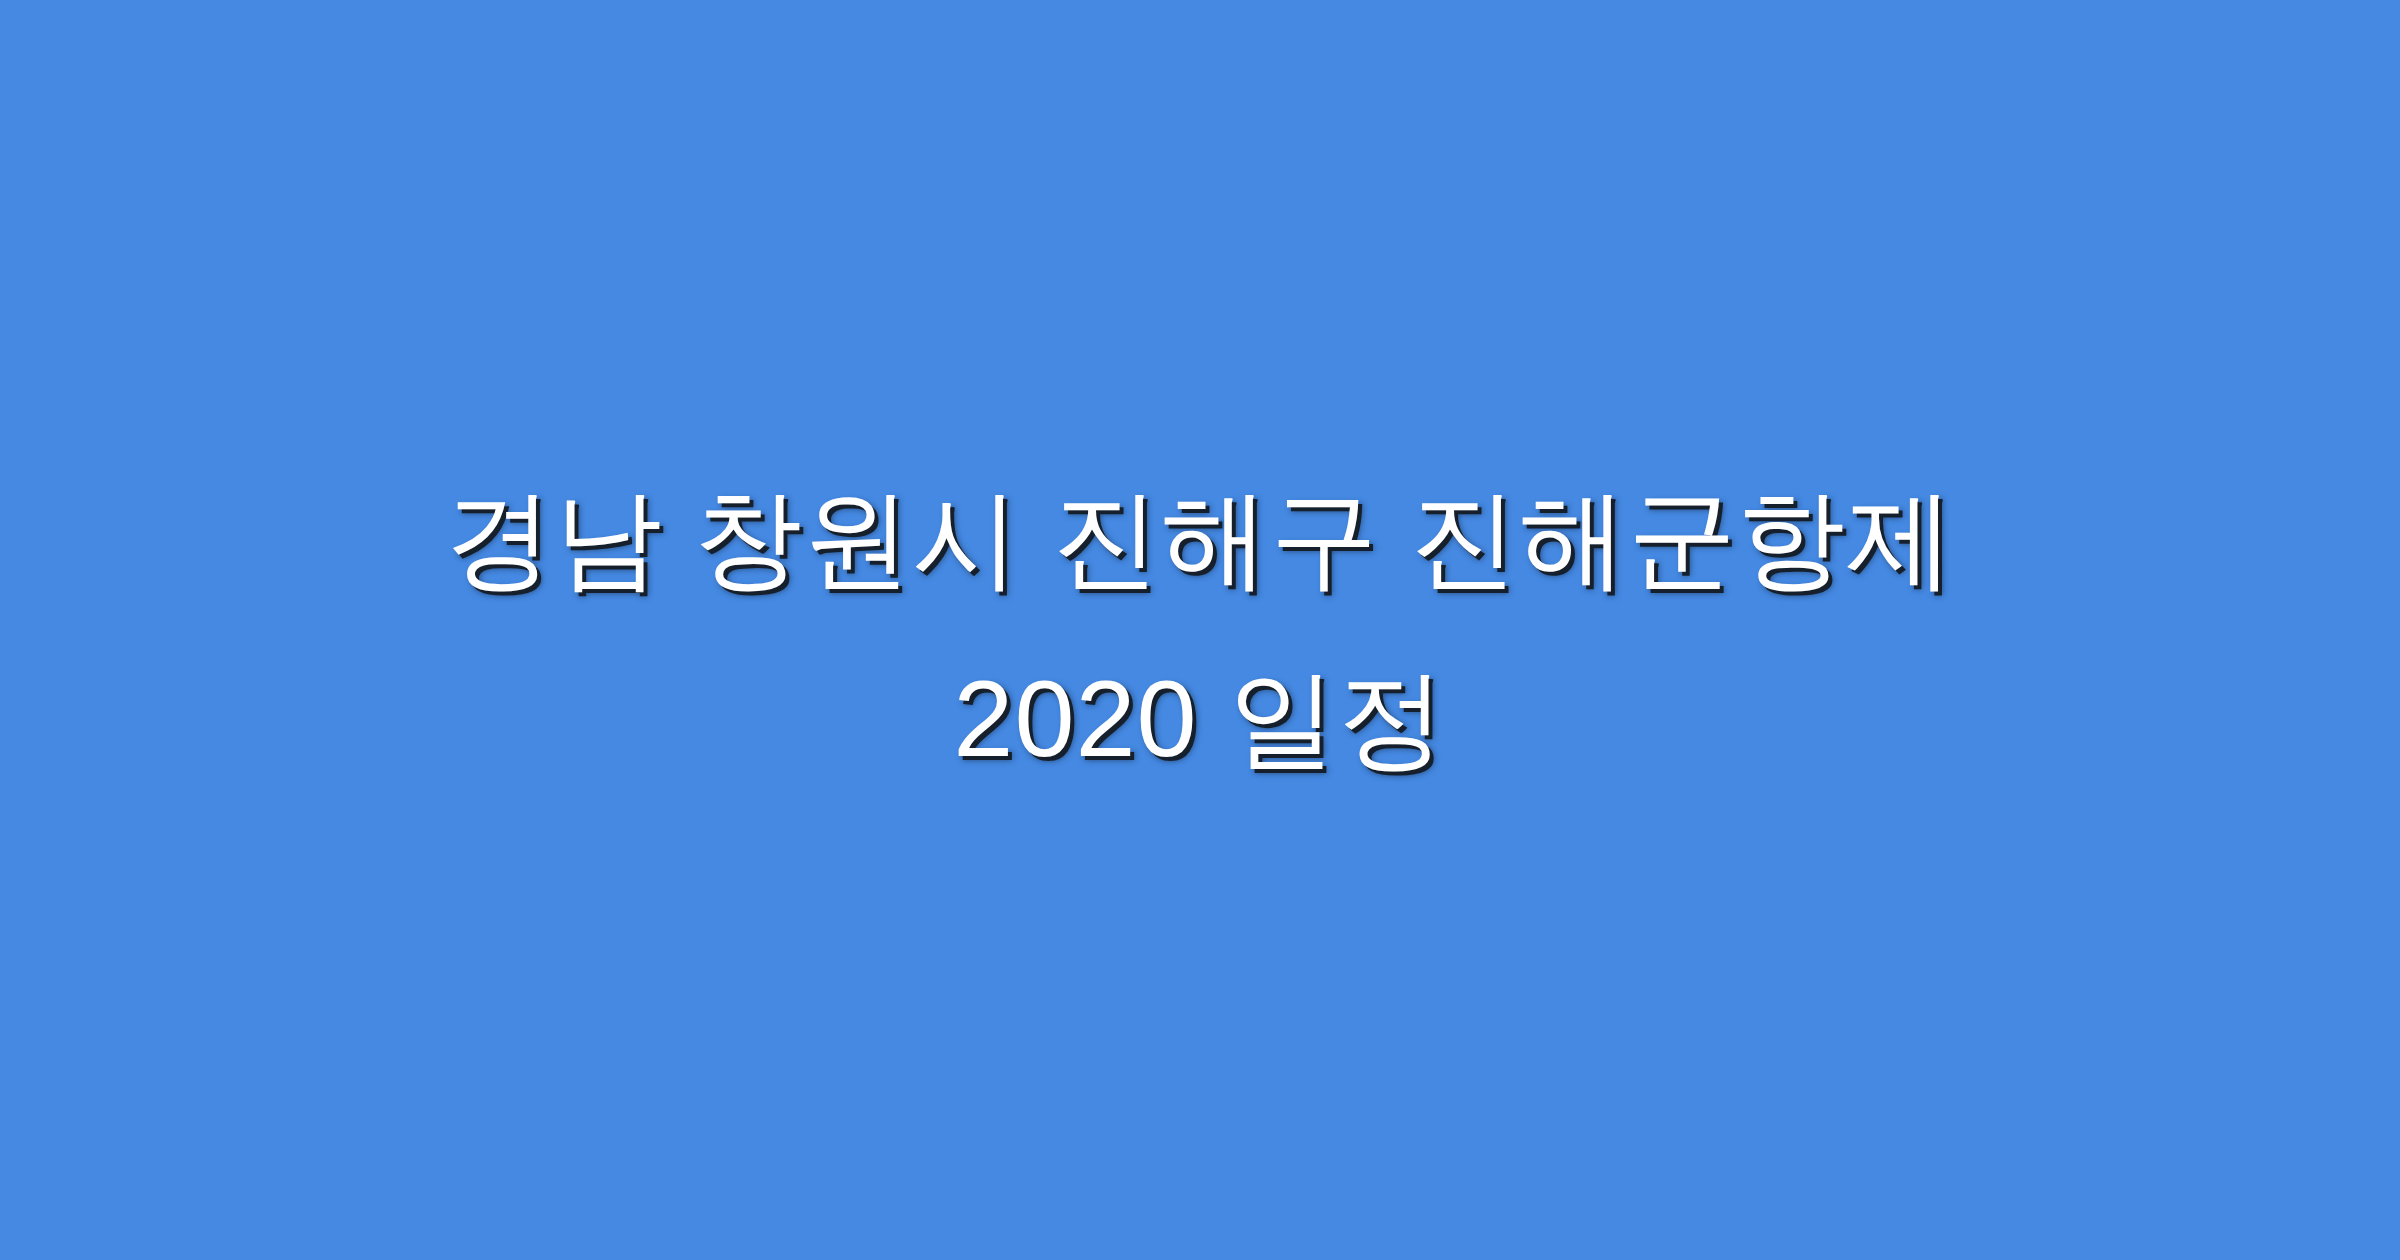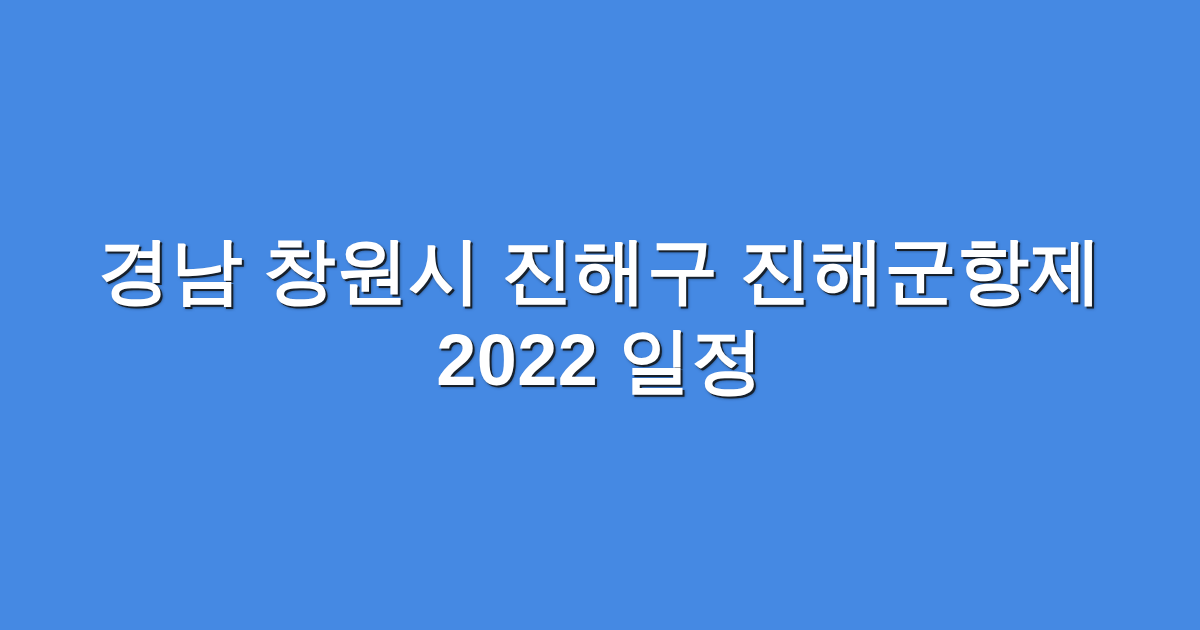--- a/index.html
+++ b/index.html
@@ -24,39 +24,39 @@
     align-items: center;
     justify-content: center;
     background-color: #4589e3;
   }
 
   #title-block {
     width: 1060px;
     margin: 0;
     padding: 0;
     text-align: center;
-    font-size: 72px;
+    font-size: 54px;
     line-height: 90px;
-    font-weight: 700;
+    font-weight: 400;
     letter-spacing: 0.5px;
     color: #ffffff;
     word-break: keep-all;
     text-shadow:
       2px 2px 0 #16202c,
       2px 2px 3px rgba(10, 18, 30, 0.55);
     -webkit-font-smoothing: antialiased;
   }
 
   #title-block .title-line {
     display: block;
   }
 </style>
 </head>
 <body>
 
 <div id="og-card">
 
   <h1 id="title-block">
     <span class="title-line">경남 창원시 진해구 진해군항제</span>
-    <span class="title-line">2022 일정</span>
+    <span class="title-line">2020 일정</span>
   </h1>
 
 </div>
 
 </body></html>

